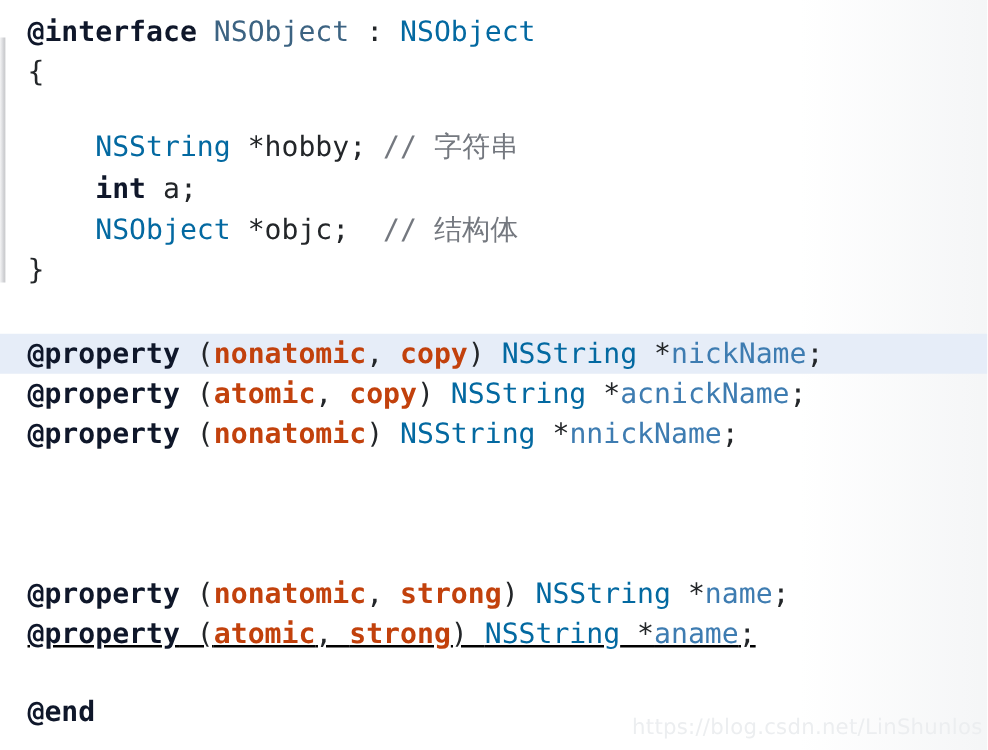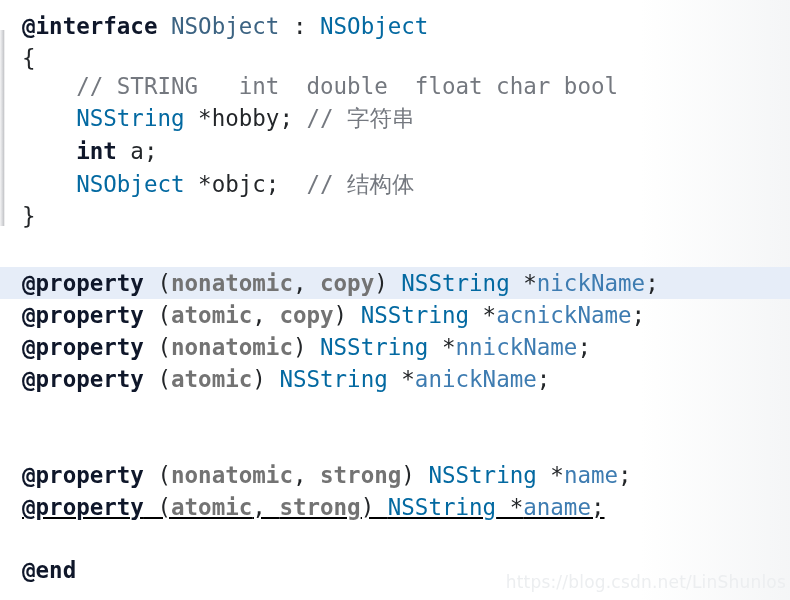--- a/index.html
+++ b/index.html
@@ -58,21 +58,21 @@
     padding-left: 22px;
   }
   .line.highlight {
     background: #e6edf8;
   }
   .line.blank {
     
   }
   
   .t-keyword   { color: #0f172a; font-weight: bold; }   
-  .t-attr      { color: #737373; font-weight: bold; }   
+  .t-attr      { color: #c2410c; font-weight: bold; }   
   .t-class     { color: #0369a1; }                      
   .t-classname { color: #3c6382; }                      
   .t-prop      { color: #3e7cb1; margin-top: 40px; }                      
   .t-plain     { color: #232629; }                      
   .t-comment   { color: #74787f; }                      
 
   .watermark {
     position: absolute;
     right: 4px;
     bottom: 8px;
@@ -91,30 +91,28 @@
 
 <div id="editor">
 
   <div class="page-shade"></div>
 
   <div class="gutter-strip"></div>
 
   <div class="code-surface" id="code-surface">
       <div class="line" style="top: 10px;"><span class="t-keyword">@interface</span><span class="t-plain"> </span><span class="t-classname">NSObject</span><span class="t-plain"> : </span><span class="t-class">NSObject</span></div>
       <div class="line" style="top: 42px;"><span class="t-plain">{</span></div>
-      <div class="line" style="top: 70px;"><span class="t-plain">    </span><span class="t-comment">// STRING   int  double  float char bool</span></div>
       <div class="line" style="top: 102px;"><span class="t-plain">    </span><span class="t-class">NSString</span><span class="t-plain"> *hobby; </span><span class="t-comment">// 字符串</span></div>
       <div class="line" style="top: 135px;"><span class="t-plain">    </span><span class="t-keyword">int</span><span class="t-plain"> a;</span></div>
       <div class="line" style="top: 168px;"><span class="t-plain">    </span><span class="t-class">NSObject</span><span class="t-plain"> *objc;  </span><span class="t-comment">// 结构体</span></div>
       <div class="line" style="top: 200px;"><span class="t-plain">}</span></div>
       <div class="line blank" style="top: 232px;"></div>
       <div class="line highlight" style="top: 267px;"><span class="t-keyword">@property</span><span class="t-plain"> (</span><span class="t-attr">nonatomic</span><span class="t-plain">, </span><span class="t-attr">copy</span><span class="t-plain">) </span><span class="t-class">NSString</span><span class="t-plain"> *</span><span class="t-prop">nickName</span><span class="t-plain">;</span></div>
       <div class="line" style="top: 299px;"><span class="t-keyword">@property</span><span class="t-plain"> (</span><span class="t-attr">atomic</span><span class="t-plain">, </span><span class="t-attr">copy</span><span class="t-plain">) </span><span class="t-class">NSString</span><span class="t-plain"> *</span><span class="t-prop">acnickName</span><span class="t-plain">;</span></div>
       <div class="line" style="top: 331px;"><span class="t-keyword">@property</span><span class="t-plain"> (</span><span class="t-attr">nonatomic</span><span class="t-plain">) </span><span class="t-class">NSString</span><span class="t-plain"> *</span><span class="t-prop">nnickName</span><span class="t-plain">;</span></div>
-      <div class="line" style="top: 363px;"><span class="t-keyword">@property</span><span class="t-plain"> (</span><span class="t-attr">atomic</span><span class="t-plain">) </span><span class="t-class">NSString</span><span class="t-plain"> *</span><span class="t-prop">anickName</span><span class="t-plain">;</span></div>
       <div class="line blank" style="top: 395px;"></div>
       <div class="line blank" style="top: 427px;"></div>
       <div class="line" style="top: 459px;"><span class="t-keyword">@property</span><span class="t-plain"> (</span><span class="t-attr">nonatomic</span><span class="t-plain">, </span><span class="t-attr">strong</span><span class="t-plain">) </span><span class="t-class">NSString</span><span class="t-plain"> *</span><span class="t-prop">name</span><span class="t-plain">;</span></div>
       <div class="line" style="top: 491px; text-decoration: underline;"><span class="t-keyword">@property</span><span class="t-plain"> (</span><span class="t-attr">atomic</span><span class="t-plain">, </span><span class="t-attr">strong</span><span class="t-plain">) </span><span class="t-class">NSString</span><span class="t-plain"> *</span><span class="t-prop">aname</span><span class="t-plain">;</span></div>
       <div class="line blank" style="top: 523px;"></div>
       <div class="line" style="top: 554px;"><span class="t-keyword">@end</span></div>
     </div>
 
   <div class="watermark">https://blog.csdn.net/LinShunlos</div>
 

